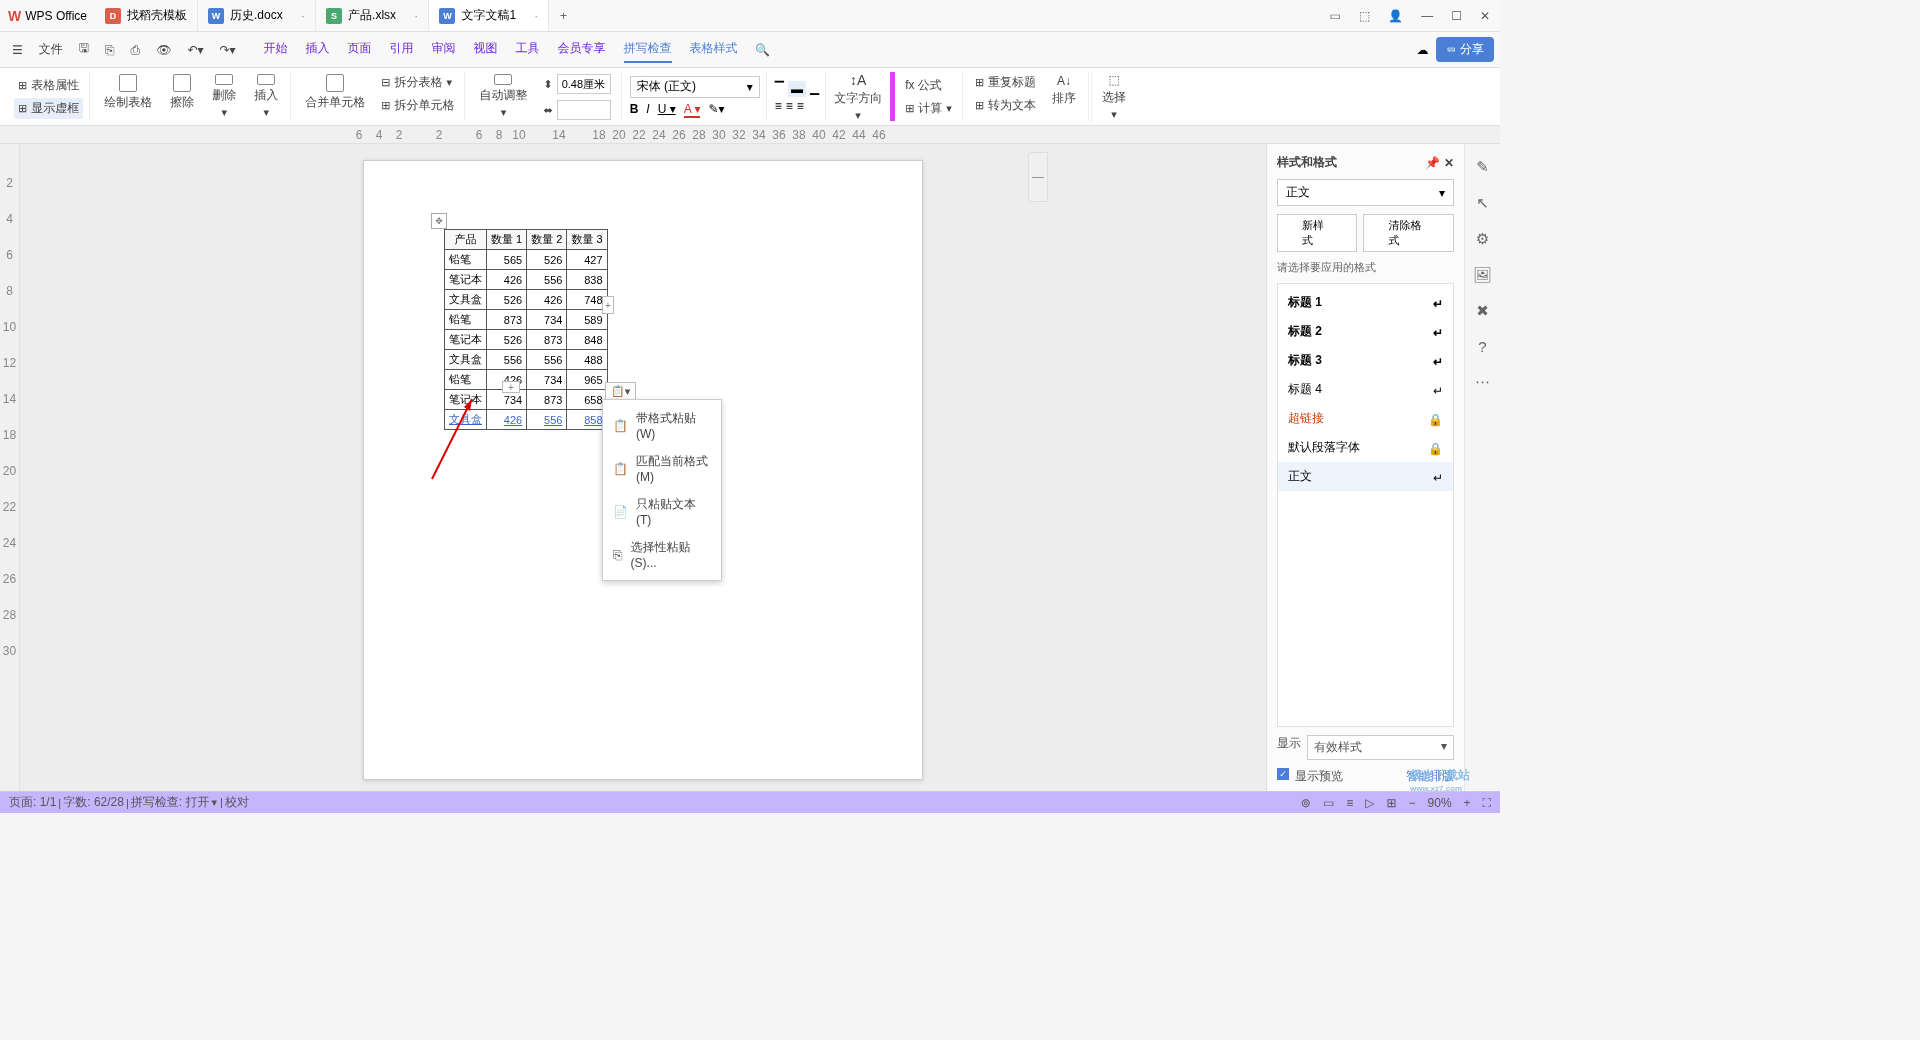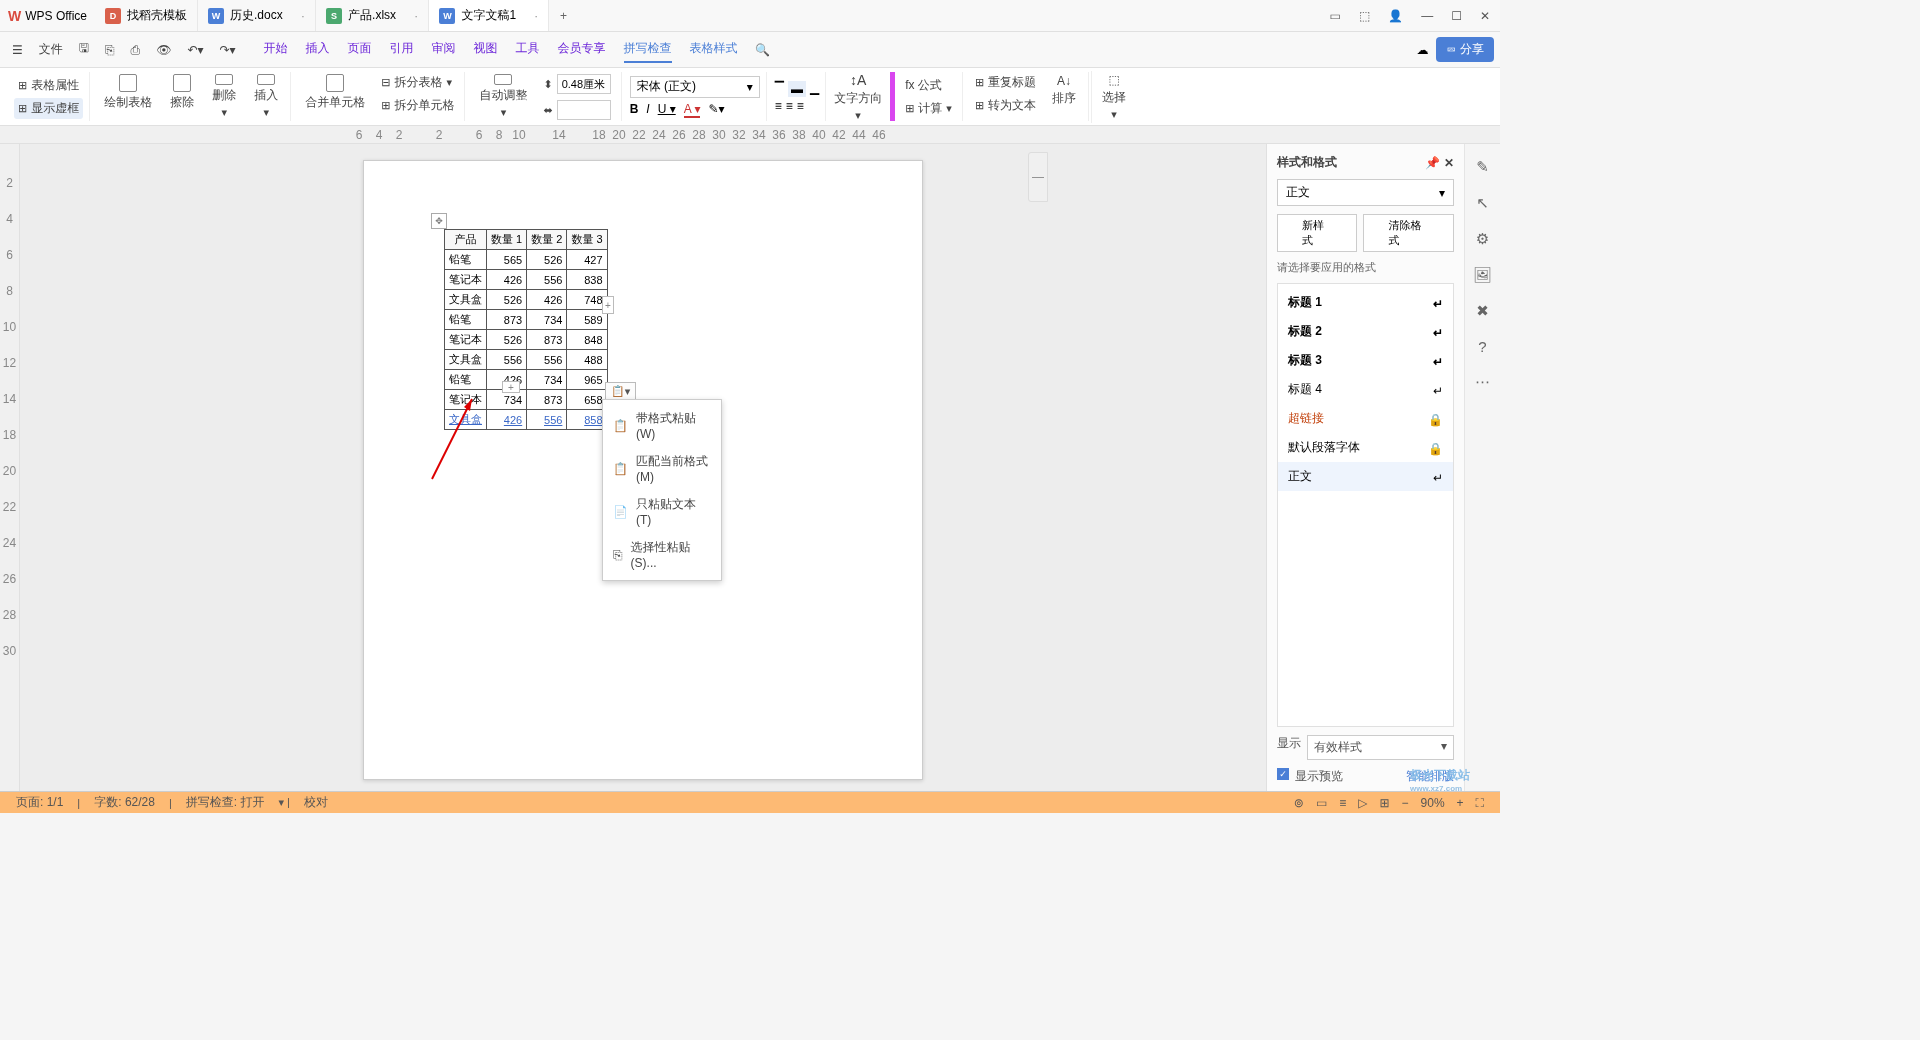--- a/index.html
+++ b/index.html
@@ -58,21 +58,21 @@
 .style-item{padding:6px 10px;display:flex;justify-content:space-between;align-items:flex-end;cursor:pointer}
 .style-item.h1{font-size:18px;font-weight:700}
 .style-item.h2{font-size:17px;font-weight:700}
 .style-item.h3{font-size:15px;font-weight:700}
 .style-item.h4{font-size:14px;font-weight:400}
 .style-item.link{color:#c2410c;font-size:12px}
 .style-item.sel{background:#eef4fd}
 .collapse-btn{width:20px;height:50px;position:absolute;right:218px;top:8px;background:#f0f0f0;border:1px solid #ddd;border-radius:3px 0 0 3px;display:flex;align-items:center;justify-content:center;color:#888}
 .right-iconbar{width:36px;background:#f5f5f5;border-left:1px solid #e5e5e5;display:flex;flex-direction:column;align-items:center;gap:18px;padding-top:14px}
 .right-iconbar span{color:#666;cursor:pointer;font-size:15px}
-.statusbar{position:absolute;bottom:0;left:0;right:0;height:22px;background:#fdba74;border-top:1px solid #ccc;display:flex;align-items:center;padding:0 16px;font-size:11px;color:#555;gap:14px}
+.statusbar{position:absolute;bottom:0;left:0;right:0;height:22px;background:#c4b5fd;border-top:1px solid #ccc;display:flex;align-items:center;padding:0 9px;font-size:11px;color:#555;gap:2px}
 .statusbar .right{margin-left:auto;display:flex;align-items:center;gap:12px}
 .watermark{position:absolute;right:30px;bottom:20px;color:#7fb8e6;font-size:13px;font-weight:700;opacity:.9}
 .watermark small{display:block;font-size:8px;color:#8dbbe0}
 .display-row{display:flex;align-items:flex-start;gap:6px;font-size:11px;color:#555}
 .display-sel{flex:1;border:1px solid #ccc;background:#fff;padding:3px 6px;display:flex;justify-content:space-between}
 .chk{width:12px;height:12px;border:1px solid #4b7fd6;background:#4b7fd6;display:inline-flex;align-items:center;justify-content:center;color:#fff;font-size:9px}
 </style>
 </head>
 <body>
 

